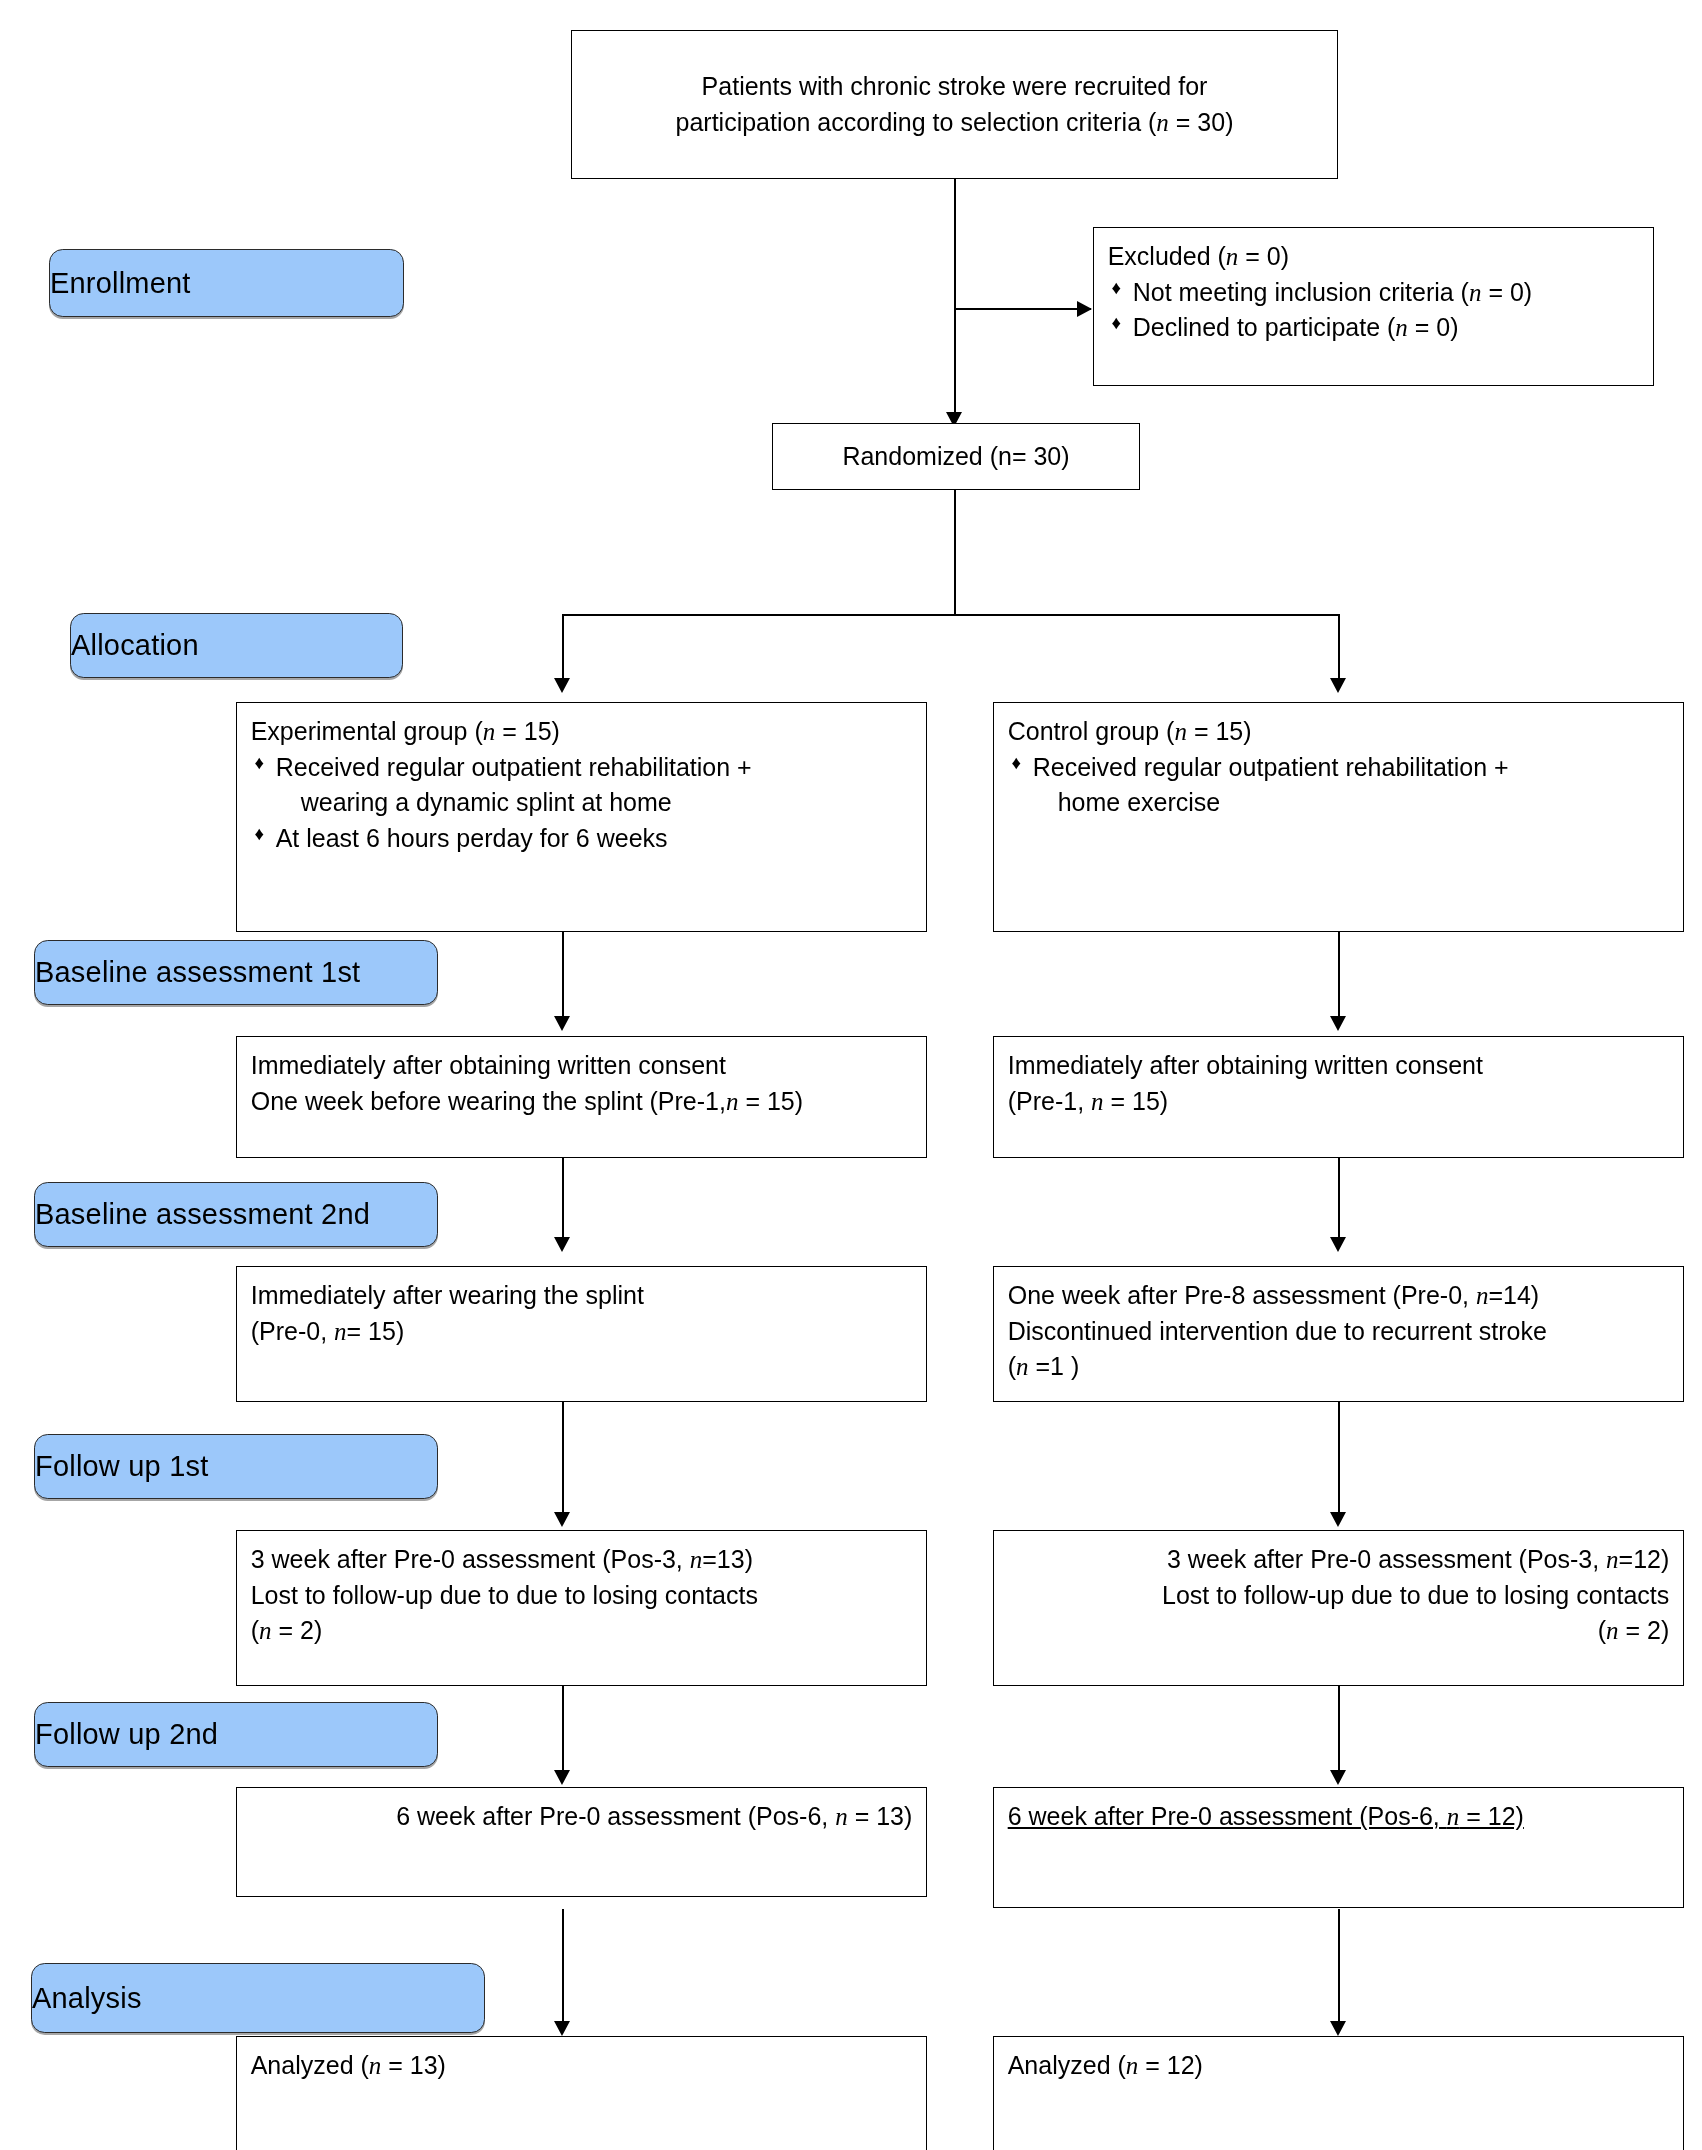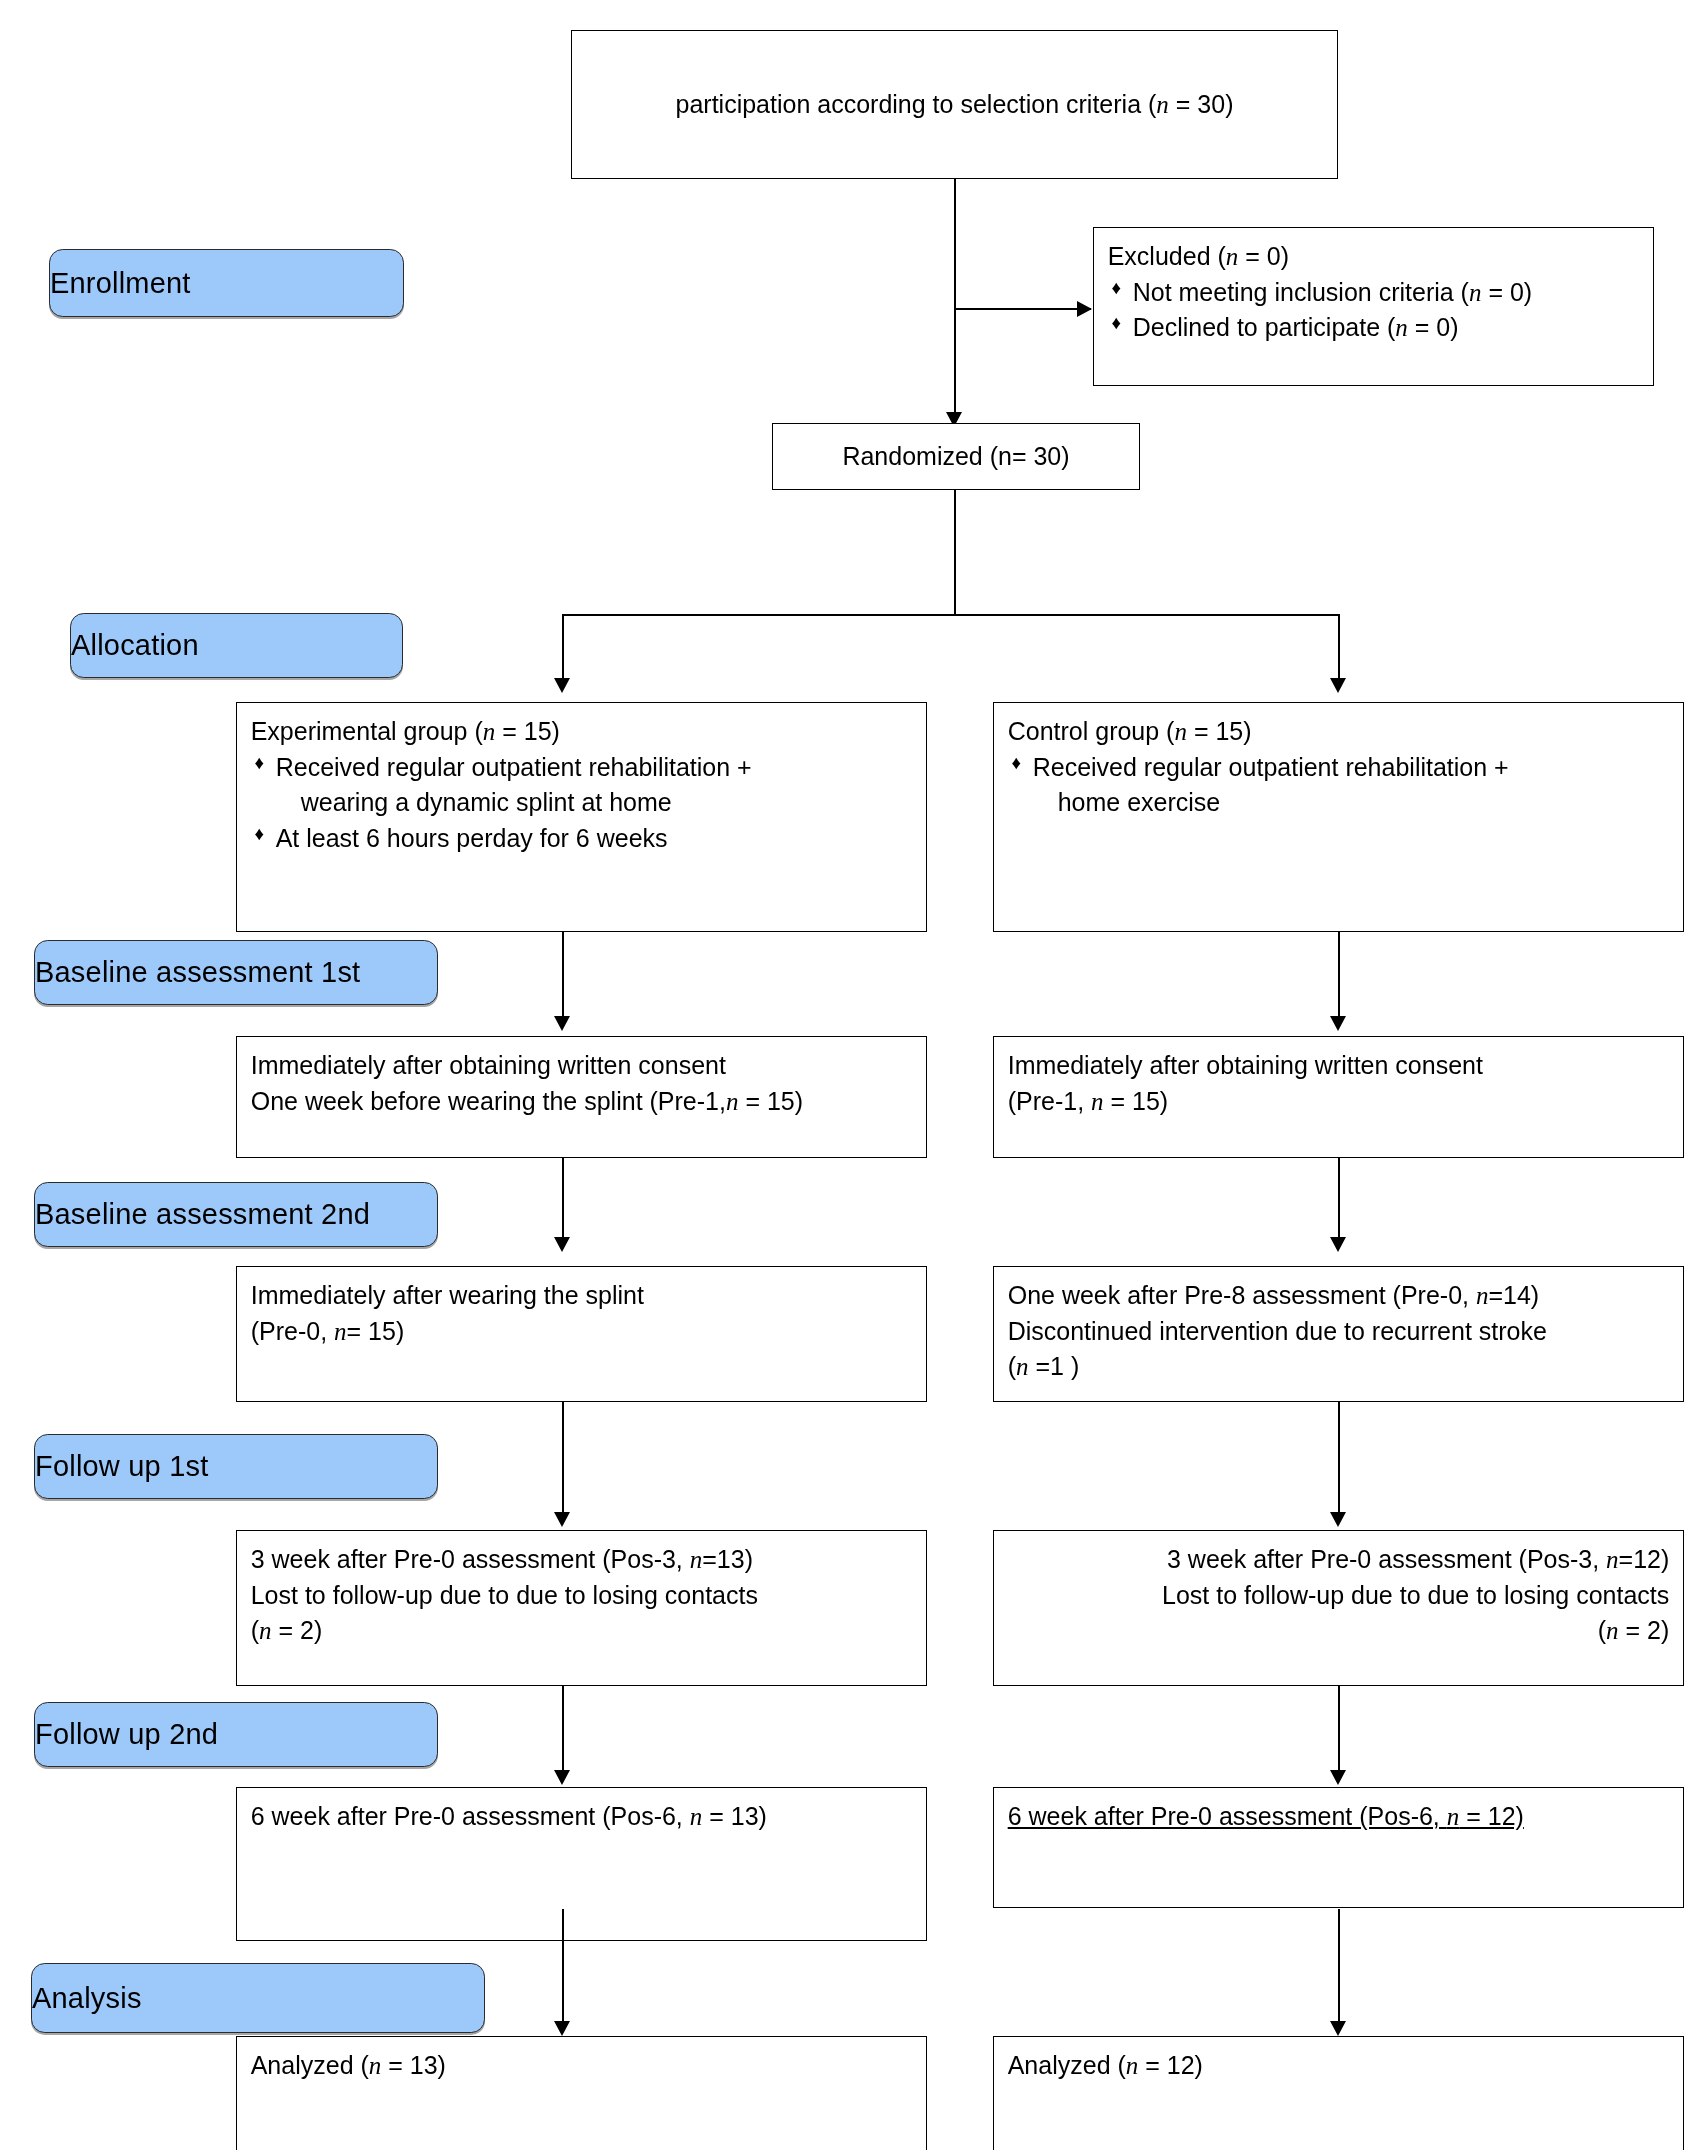--- a/index.html
+++ b/index.html
@@ -83,20 +83,21 @@
     border-left: 15px solid #000000;
   }
 </style>
 </head>
 <body>
 
 <div id="page">
 
   <div class="abs node center" style="left:571px; top:30px; width:767px; height:149px;">
     <div style="text-align:center;">
+      <span class="ln">Patients with chronic stroke were recruited for</span>
       <span class="ln"><span>participation according to selection criteria (</span><em class="n">n</em><span> = 30)</span></span>
     </div>
   </div>
 
   <div class="abs vline" style="left:954px; top:179px; width:1.9px; height:244px;"></div>
   <div class="abs arrow-down" style="left:946px; top:412px;"></div>
 
   <div class="abs hline" style="left:954px; top:308px; width:137px; height:1.9px;"></div>
   <div class="abs arrow-right" style="left:1077px; top:301px;"></div>
 
@@ -200,21 +201,21 @@
 
   <div class="abs vline" style="left:562px; top:1685px; width:1.9px; height:95px;"></div>
   <div class="abs arrow-down" style="left:554px; top:1770px;"></div>
   <div class="abs vline" style="left:1338px; top:1685px; width:1.9px; height:95px;"></div>
   <div class="abs arrow-down" style="left:1330px; top:1770px;"></div>
 
   <div class="abs stage" style="left:34px; top:1702px; width:404px; height:65px;">
     <span>Follow up 2nd</span>
   </div>
 
-  <div class="abs node" style="left:236px; top:1787px; width:691px; height:154px;">
+  <div class="abs node" style="left:236px; top:1787px; width:691px; height:110px;text-align:right;">
     <span class="ln"><span>6 week after Pre-0 assessment (Pos-6, </span><em class="n">n</em><span> = 13)</span></span>
   </div>
 
   <div class="abs node" style="left:993px; top:1787px; width:691px; height:121px;text-decoration:underline;">
     <span class="ln"><span>6 week after Pre-0 assessment (Pos-6, </span><em class="n">n</em><span> = 12)</span></span>
   </div>
 
   <div class="abs vline" style="left:562px; top:1909px; width:1.9px; height:123px;"></div>
   <div class="abs arrow-down" style="left:554px; top:2021px;"></div>
   <div class="abs vline" style="left:1338px; top:1909px; width:1.9px; height:123px;"></div>

